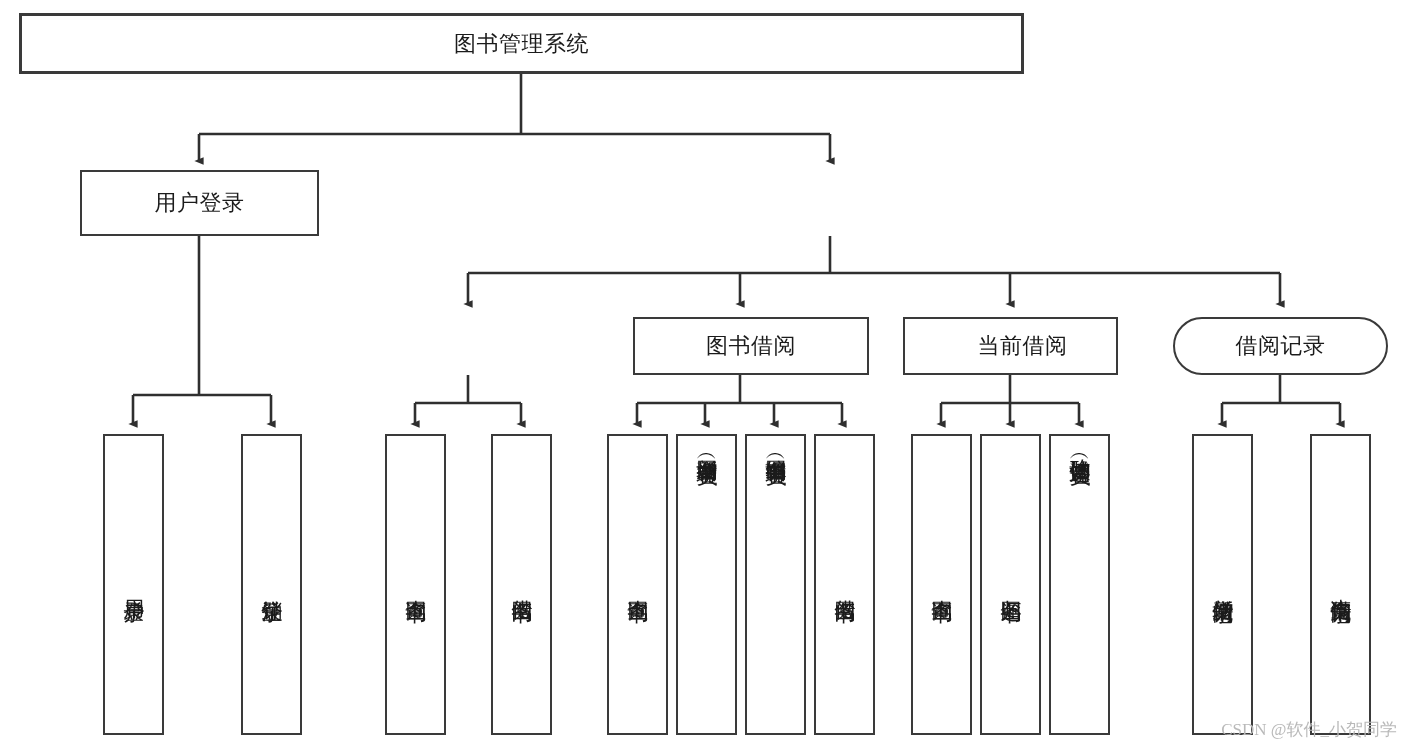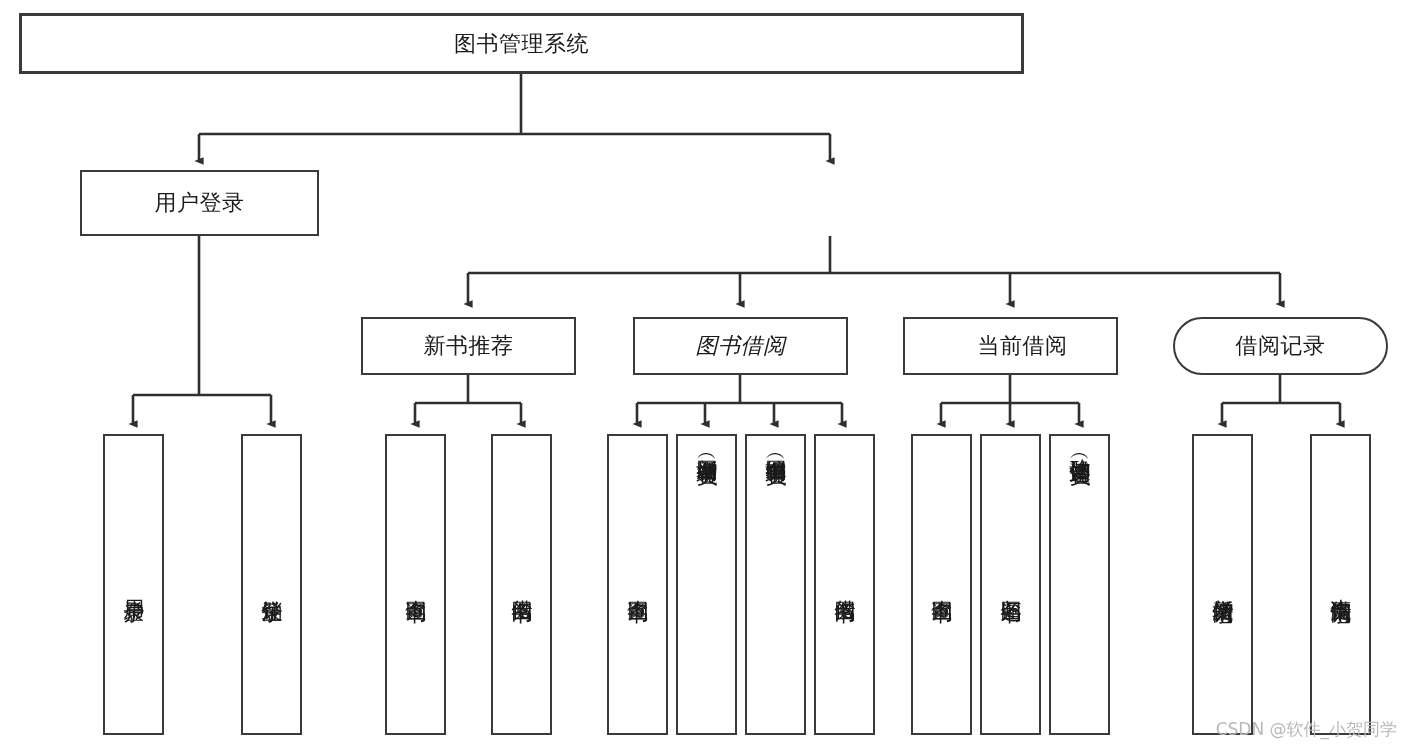--- a/index.html
+++ b/index.html
@@ -66,20 +66,21 @@
     padding-top: 0;
   }
   #watermark {
     position: absolute;
     right: 8px;
     bottom: 6px;
     font-size: 17px;
     color: #b9b9b9;
     z-index: 5;
     white-space: nowrap;
+    font-family: Liberation Serif, serif;
   }
 </style>
 </head>
 <body>
 
 <div id="diagram-root">
 
   <svg id="connectors" viewBox="0 0 1405 747">
     <defs>
       <marker id="arrow" markerWidth="10" markerHeight="10" refX="4.2" refY="5" orient="auto" markerUnits="userSpaceOnUse">
@@ -134,25 +135,22 @@
 
   <div class="node root-node" style="left:19px; top:13px; width:1005px; height:61px;">
     <span class="node-label">图书管理系统</span>
   </div>
 
   <div class="node" style="left:80px; top:170px; width:239px; height:66px;">
     <span class="node-label">用户登录</span>
   </div>
 
 
-  <div class="node" style="left:361px; top:317px; width:215px; height:58px;">
-    <span class="node-label">新书推荐</span>
-  </div>
-
-  <div class="node" style="left:633px; top:317px; width:215px; height:58px;font-style:italic;">
+
+  <div class="node" style="left:633px; top:317px; width:236px; height:58px;">
     <span class="node-label">图书借阅</span>
   </div>
 
   <div class="node" style="left:903px; top:317px; width:215px; height:58px;padding-left:24px;">
     <span class="node-label">当前借阅</span>
   </div>
 
   <div class="node" style="left:1173px; top:317px; width:215px; height:58px;border-radius:29px;">
     <span class="node-label">借阅记录</span>
   </div>

